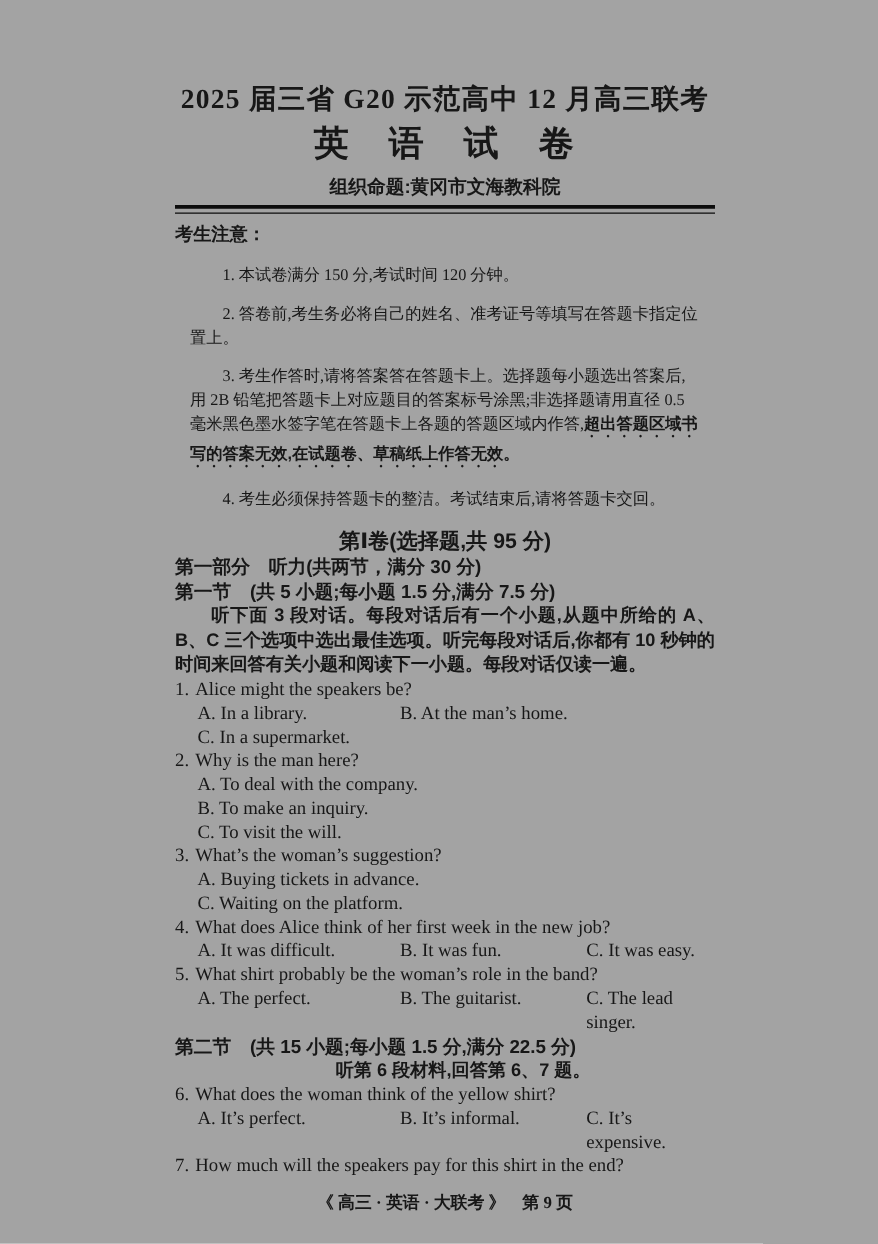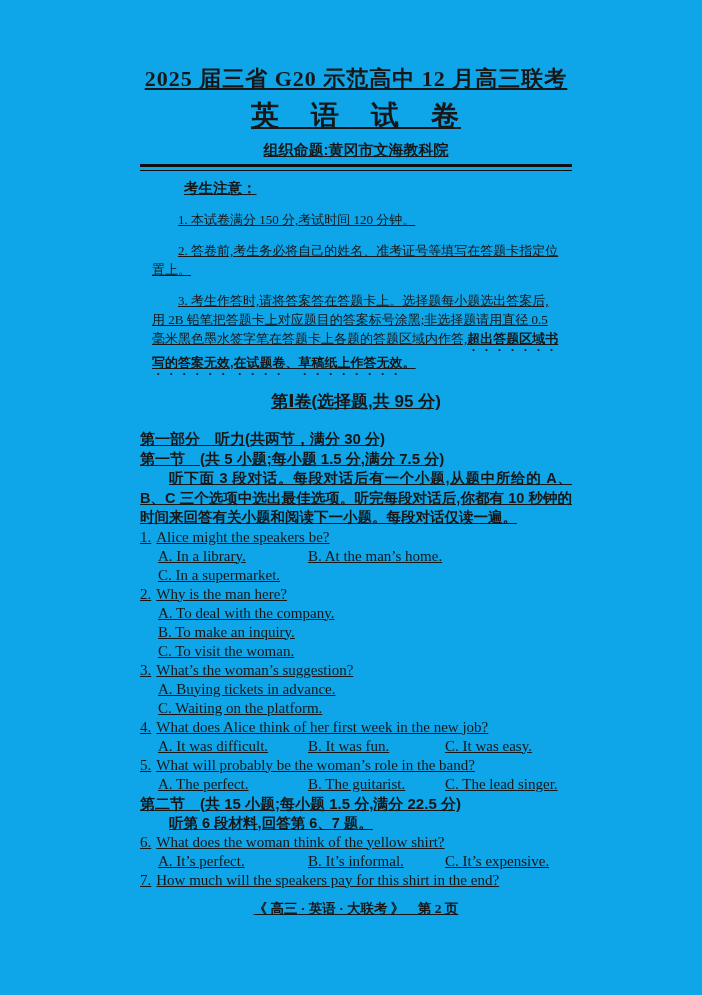--- a/index.html
+++ b/index.html
@@ -1,23 +1,22 @@
 <!DOCTYPE html>
 <html><head>
 <meta charset="utf-8">
 <style>
   html,body{margin:0;padding:0;}
   .page{
     position:relative;
     width:702px;height:995px;
-    background:#0ea5e9;
+    background:#a3a3a3;
     color:#171717;
     font-family:"Liberation Serif","DejaVu Serif",serif;
     overflow:hidden;
-    text-decoration:underline;
   }
   .content{margin-left:140px;width:432px;}
   
   .hdr{margin-top:64px;text-align:center;}
   .title-main{
     font-size:22px;line-height:30px;font-weight:700;
     letter-spacing:1px;margin:0;
   }
   .title-sub{
     font-size:28px;line-height:40px;font-weight:700;
@@ -30,21 +29,20 @@
   .double-rule{
     margin-top:6px;height:3px;
     border-top:3px solid #0d0d0d;
     border-bottom:1px solid #0d0d0d;
   }
   
   .notice{margin-top:8px;}
   .notice-head{
     font-size:14.5px;line-height:19px;font-weight:700;
     font-family:"Liberation Sans","DejaVu Sans",sans-serif;
-    margin-left:44px;
   }
   .n-item{
     font-size:13px;line-height:19px;margin:12px;text-indent:2em;
   }
   .emph{
     font-weight:700;
     font-family:"Liberation Sans","DejaVu Sans",sans-serif;
     -webkit-text-emphasis:dot;
     -webkit-text-emphasis-position:under right;
     text-emphasis:dot;
@@ -53,37 +51,37 @@
   
   .volume-title{
     margin-top:14px;text-align:center;
     font-size:17px;line-height:22px;font-weight:700;
     font-family:"Liberation Sans","DejaVu Sans",sans-serif;
   }
   .sec-head{
     font-size:15px;line-height:20px;font-weight:700;margin-top:0;
     font-family:"Liberation Sans","DejaVu Sans",sans-serif;
   }
-  .sec-head.first{margin-top:16px;}
+  .sec-head.first{margin-top:0;}
   .cn-para{
     font-size:14.5px;line-height:19.5px;font-weight:700;
     font-family:"Liberation Sans","DejaVu Sans",sans-serif;
     text-indent:2em;margin:0;text-align:justify;
   }
   .cn-line{
     font-size:14.5px;line-height:19px;font-weight:700;
     font-family:"Liberation Sans","DejaVu Sans",sans-serif;
-    text-indent:2em;margin:0;
+    text-indent:2em;margin:0;text-align:center;
   }
   
   .q{font-size:15px;line-height:19px;}
   .q-text{margin:0;}
   .qnum{margin-right:5px;}
   .opt-stack div{padding-left:18px;}
-  .opt-row{display:flex;padding-left:18px;}
+  .opt-row{display:flex;padding-left:18px;gap:12px;}
   .opt-row .o1{width:150px;flex:0 0 150px;}
   .opt-row .o2{width:137px;flex:0 0 137px;}
   .opt-row .o3{flex:1;}
   .opt-row.pair .o2{flex:1;}
   
   .footer{
     margin-top:10px;text-align:center;
     font-size:13.5px;line-height:18px;font-weight:600;
   }
 </style>
@@ -98,20 +96,21 @@
       <div class="title-sub">英　语　试　卷</div>
       <div class="org-line">组织命题:黄冈市文海教科院</div>
       <div class="double-rule"></div>
     </div>
 
     <div class="notice">
       <div class="notice-head">考生注意：</div>
       <p class="n-item">1. 本试卷满分 150 分,考试时间 120 分钟。</p>
       <p class="n-item">2. 答卷前,考生务必将自己的姓名、准考证号等填写在答题卡指定位置上。</p>
       <p class="n-item"><span>3. 考生作答时,请将答案答在答题卡上。选择题每小题选出答案后,用 2B 铅笔把答题卡上对应题目的答案标号涂黑;非选择题请用直径 0.5 毫米黑色墨水签字笔在答题卡上各题的答题区域内作答,</span><span class="emph">超出答题区域书写的答案无效,在试题卷、草稿纸上作答无效。</span></p>
+      <p class="n-item">4. 考生必须保持答题卡的整洁。考试结束后,请将答题卡交回。</p>
     </div>
 
     <div class="volume-title">第Ⅰ卷(选择题,共 95 分)</div>
     <div class="sec-head first">第一部分　听力(共两节，满分 30 分)</div>
     <div class="sec-head">第一节　(共 5 小题;每小题 1.5 分,满分 7.5 分)</div>
     <p class="cn-para">听下面 3 段对话。每段对话后有一个小题,从题中所给的 A、B、C 三个选项中选出最佳选项。听完每段对话后,你都有 10 秒钟的时间来回答有关小题和阅读下一小题。每段对话仅读一遍。</p>
 
     <div class="q">
       <p class="q-text"><span class="qnum">1.</span><span>Alice might the speakers be?</span></p>
       <div class="opt-row pair">
@@ -121,21 +120,21 @@
       <div class="opt-stack">
         <div>C. In a supermarket.</div>
       </div>
     </div>
 
     <div class="q">
       <p class="q-text"><span class="qnum">2.</span><span>Why is the man here?</span></p>
       <div class="opt-stack">
         <div>A. To deal with the company.</div>
         <div>B. To make an inquiry.</div>
-        <div>C. To visit the woman.</div>
+        <div>C. To visit the will.</div>
       </div>
     </div>
 
     <div class="q">
       <p class="q-text"><span class="qnum">3.</span><span>What’s the woman’s suggestion?</span></p>
       <div class="opt-stack">
         <div>A. Buying tickets in advance.</div>
         <div>C. Waiting on the platform.</div>
       </div>
     </div>
@@ -143,21 +142,21 @@
     <div class="q">
       <p class="q-text"><span class="qnum">4.</span><span>What does Alice think of her first week in the new job?</span></p>
       <div class="opt-row">
         <div class="o1">A. It was difficult.</div>
         <div class="o2">B. It was fun.</div>
         <div class="o3">C. It was easy.</div>
       </div>
     </div>
 
     <div class="q">
-      <p class="q-text"><span class="qnum">5.</span><span>What will probably be the woman’s role in the band?</span></p>
+      <p class="q-text"><span class="qnum">5.</span><span>What shirt probably be the woman’s role in the band?</span></p>
       <div class="opt-row">
         <div class="o1">A. The perfect.</div>
         <div class="o2">B. The guitarist.</div>
         <div class="o3">C. The lead singer.</div>
       </div>
     </div>
 
     <div class="sec-head">第二节　(共 15 小题;每小题 1.5 分,满分 22.5 分)</div>
     <p class="cn-line">听第 6 段材料,回答第 6、7 题。</p>
 
@@ -167,16 +166,16 @@
         <div class="o1">A. It’s perfect.</div>
         <div class="o2">B. It’s informal.</div>
         <div class="o3">C. It’s expensive.</div>
       </div>
     </div>
 
     <div class="q">
       <p class="q-text"><span class="qnum">7.</span><span>How much will the speakers pay for this shirt in the end?</span></p>
     </div>
 
-    <div class="footer">《 高三 · 英语 · 大联考 》　第 2 页</div>
+    <div class="footer">《 高三 · 英语 · 大联考 》　第 9 页</div>
 
   </div>
 </div>
 
 </body></html>

